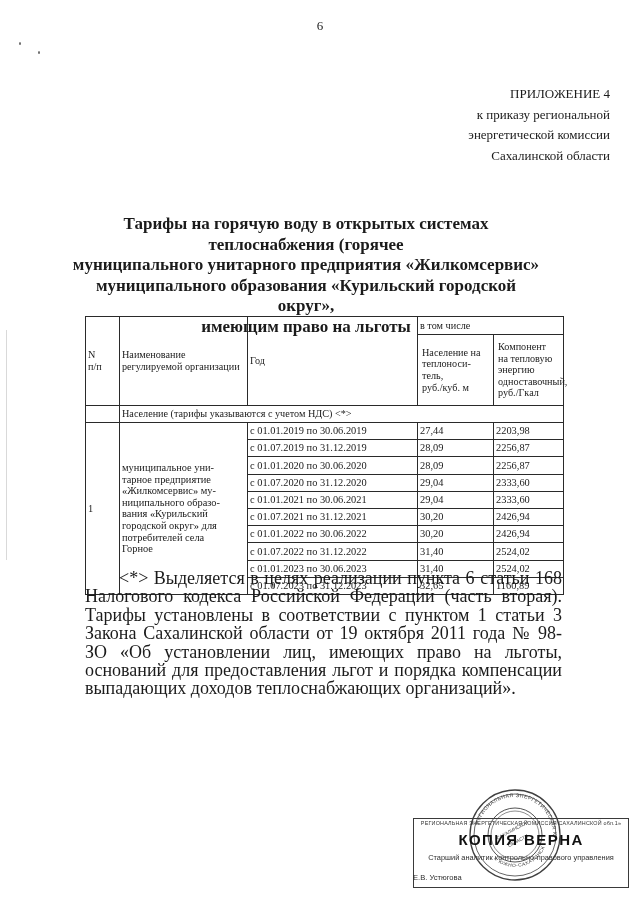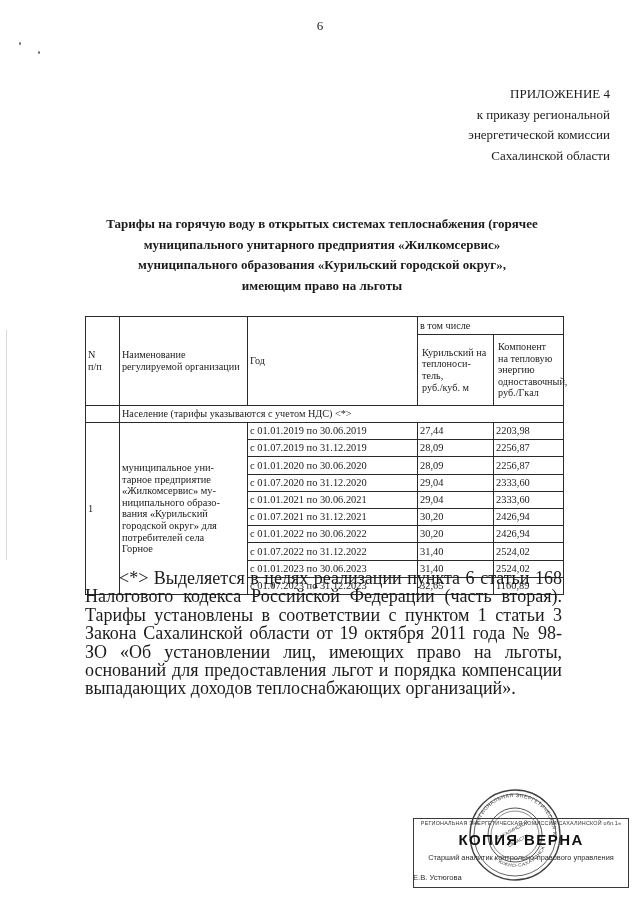--- a/index.html
+++ b/index.html
@@ -53,24 +53,24 @@
     text-align: right;
     font-size: 13px;
     line-height: 20.5px;
   }
   .doc-ref div { white-space: nowrap; }
 
   
   .doc-title {
     position: absolute;
     top: 214px;
-    left: 86px;
+    left: 70px;
     width: 472px;
     text-align: center;
-    font-size: 13px;
+    font-size: 17px;
     font-weight: bold;
     line-height: 20.5px;
   }
 
   
   .tariff-table {
     position: absolute;
     top: 316px;
     left: 85px;
     width: 478px;
@@ -245,21 +245,21 @@
         <td rowspan="2" class="cell-head">
           <span>N</span><br>
           <span>п/п</span>
         </td>
         <td rowspan="2" class="cell-head">Наименование регулируемой организации</td>
         <td rowspan="2" class="cell-head">Год</td>
         <td colspan="2" class="vtc-label">в том числе</td>
       </tr>
       <tr>
         <td>
-          <span class="cell-head-inner">Курильский на</span>
+          <span class="cell-head-inner">Население на</span>
           <span class="cell-head-inner">теплоноси-</span>
           <span class="cell-head-inner">тель,</span>
           <span class="cell-head-inner">руб./куб. м</span>
         </td>
         <td>
           <span class="cell-head-inner">Компонент</span>
           <span class="cell-head-inner">на тепловую</span>
           <span class="cell-head-inner">энергию</span>
           <span class="cell-head-inner">одноставочный,</span>
           <span class="cell-head-inner">руб./Гкал</span>

